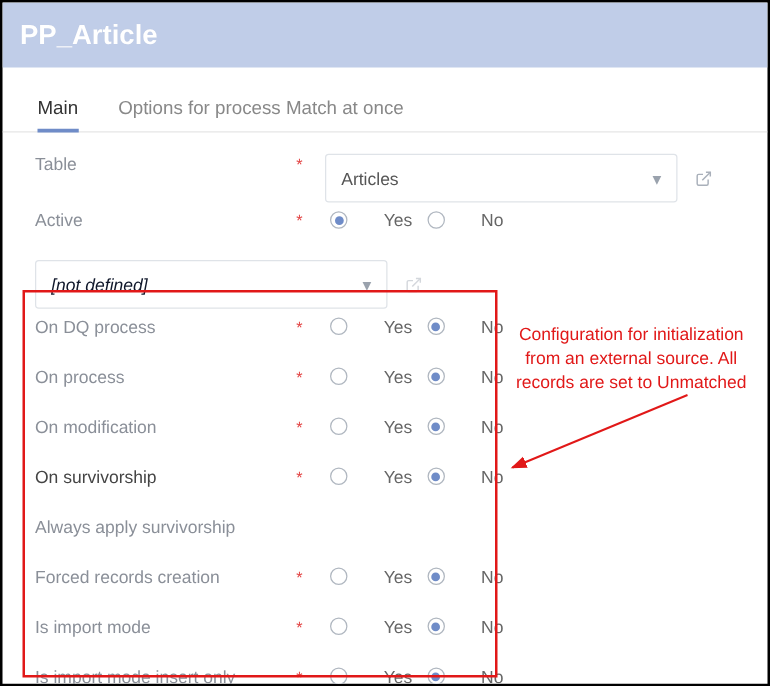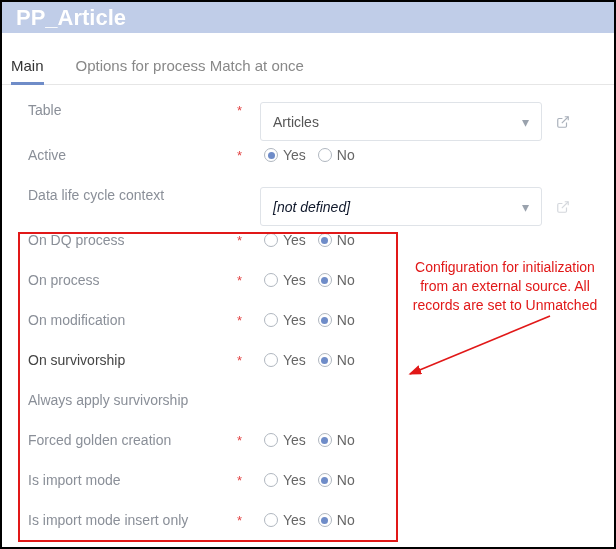--- a/index.html
+++ b/index.html
@@ -9,38 +9,38 @@
       color: #444;
       background: #fff;
       width: 616px;
       height: 549px;
       overflow: hidden;
       border: 2px solid #000;
       position: relative;
     }
     .header-band {
       background: #c0cde8;
-      height: 31px;
+      height: 52px;
       display: flex;
       align-items: center;
       padding: 0 14px;
     }
     .header-title {
       color: #fff;
       font-size: 22px;
       font-weight: 600;
       text-shadow: 0 0 1px rgba(0,0,0,.05);
     }
     .content {
       padding: 0 0 0 0;
     }
     .tabs {
       display: flex;
       gap: 32px;
-      padding: 24px 26px 0 9px;
+      padding: 24px 26px 0 28px;
       border-bottom: 1px solid #e6e6e6;
     }
     .tab {
       padding-bottom: 10px;
       cursor: pointer;
       color: #888;
       font-size: 15px;
       position: relative;
     }
     .tab.active {
@@ -125,21 +125,21 @@
       align-items: center;
       justify-content: center;
       background: #fff;
     }
     .radio-circle.checked::after {
       content: "";
       width: 7px; height: 7px;
       border-radius: 50%;
       background: #6f8cc8;
     }
-    .radio-label { color: #666; font-size: 14px; }
+    .radio-label { color: #666; font-size: 14px; margin-left: 24px; }
     .red-box {
       position: absolute;
       border: 2px solid #e11818;
       pointer-events: none;
     }
     .annot {
       position: absolute;
       color: #e11818;
       font-size: 14px;
       text-align: center;
@@ -200,23 +200,20 @@
           </span>
           <span class="radio-opt">
             <span class="radio-circle"></span>
             <span class="radio-label">No</span>
           </span>
         </div>
       </div>
     </div>
 
     <div class="row">
-      <div class="label-col">
-        <span class="label-text">Data life cycle context</span>
-      </div>
       <div class="control-col">
         <div class="select">
           <span class="sel-text italic">[not defined]</span>
           <span class="chev">▾</span>
         </div>
         <span class="ext-icon disabled">
           <svg width="14" height="14" viewBox="0 0 24 24" fill="none" stroke="currentColor" stroke-width="2">
               <path d="M18 13v6a2 2 0 0 1-2 2H5a2 2 0 0 1-2-2V8a2 2 0 0 1 2-2h6"></path>
               <polyline points="15 3 21 3 21 9"></polyline>
               <line x1="10" y1="14" x2="21" y2="3"></line>
@@ -303,21 +300,21 @@
 
     <div class="row">
       <div class="label-col">
         <span class="label-text">Always apply survivorship</span>
       </div>
       <div class="control-col"></div>
     </div>
 
     <div class="row">
       <div class="label-col">
-        <span class="label-text">Forced golden creation</span>
+        <span class="label-text">Forced records creation</span>
         <span class="req">*</span>
       </div>
       <div class="control-col">
         <div class="radios">
           <span class="radio-opt">
             <span class="radio-circle"></span>
             <span class="radio-label">Yes</span>
           </span>
           <span class="radio-opt">
             <span class="radio-circle checked"></span>

